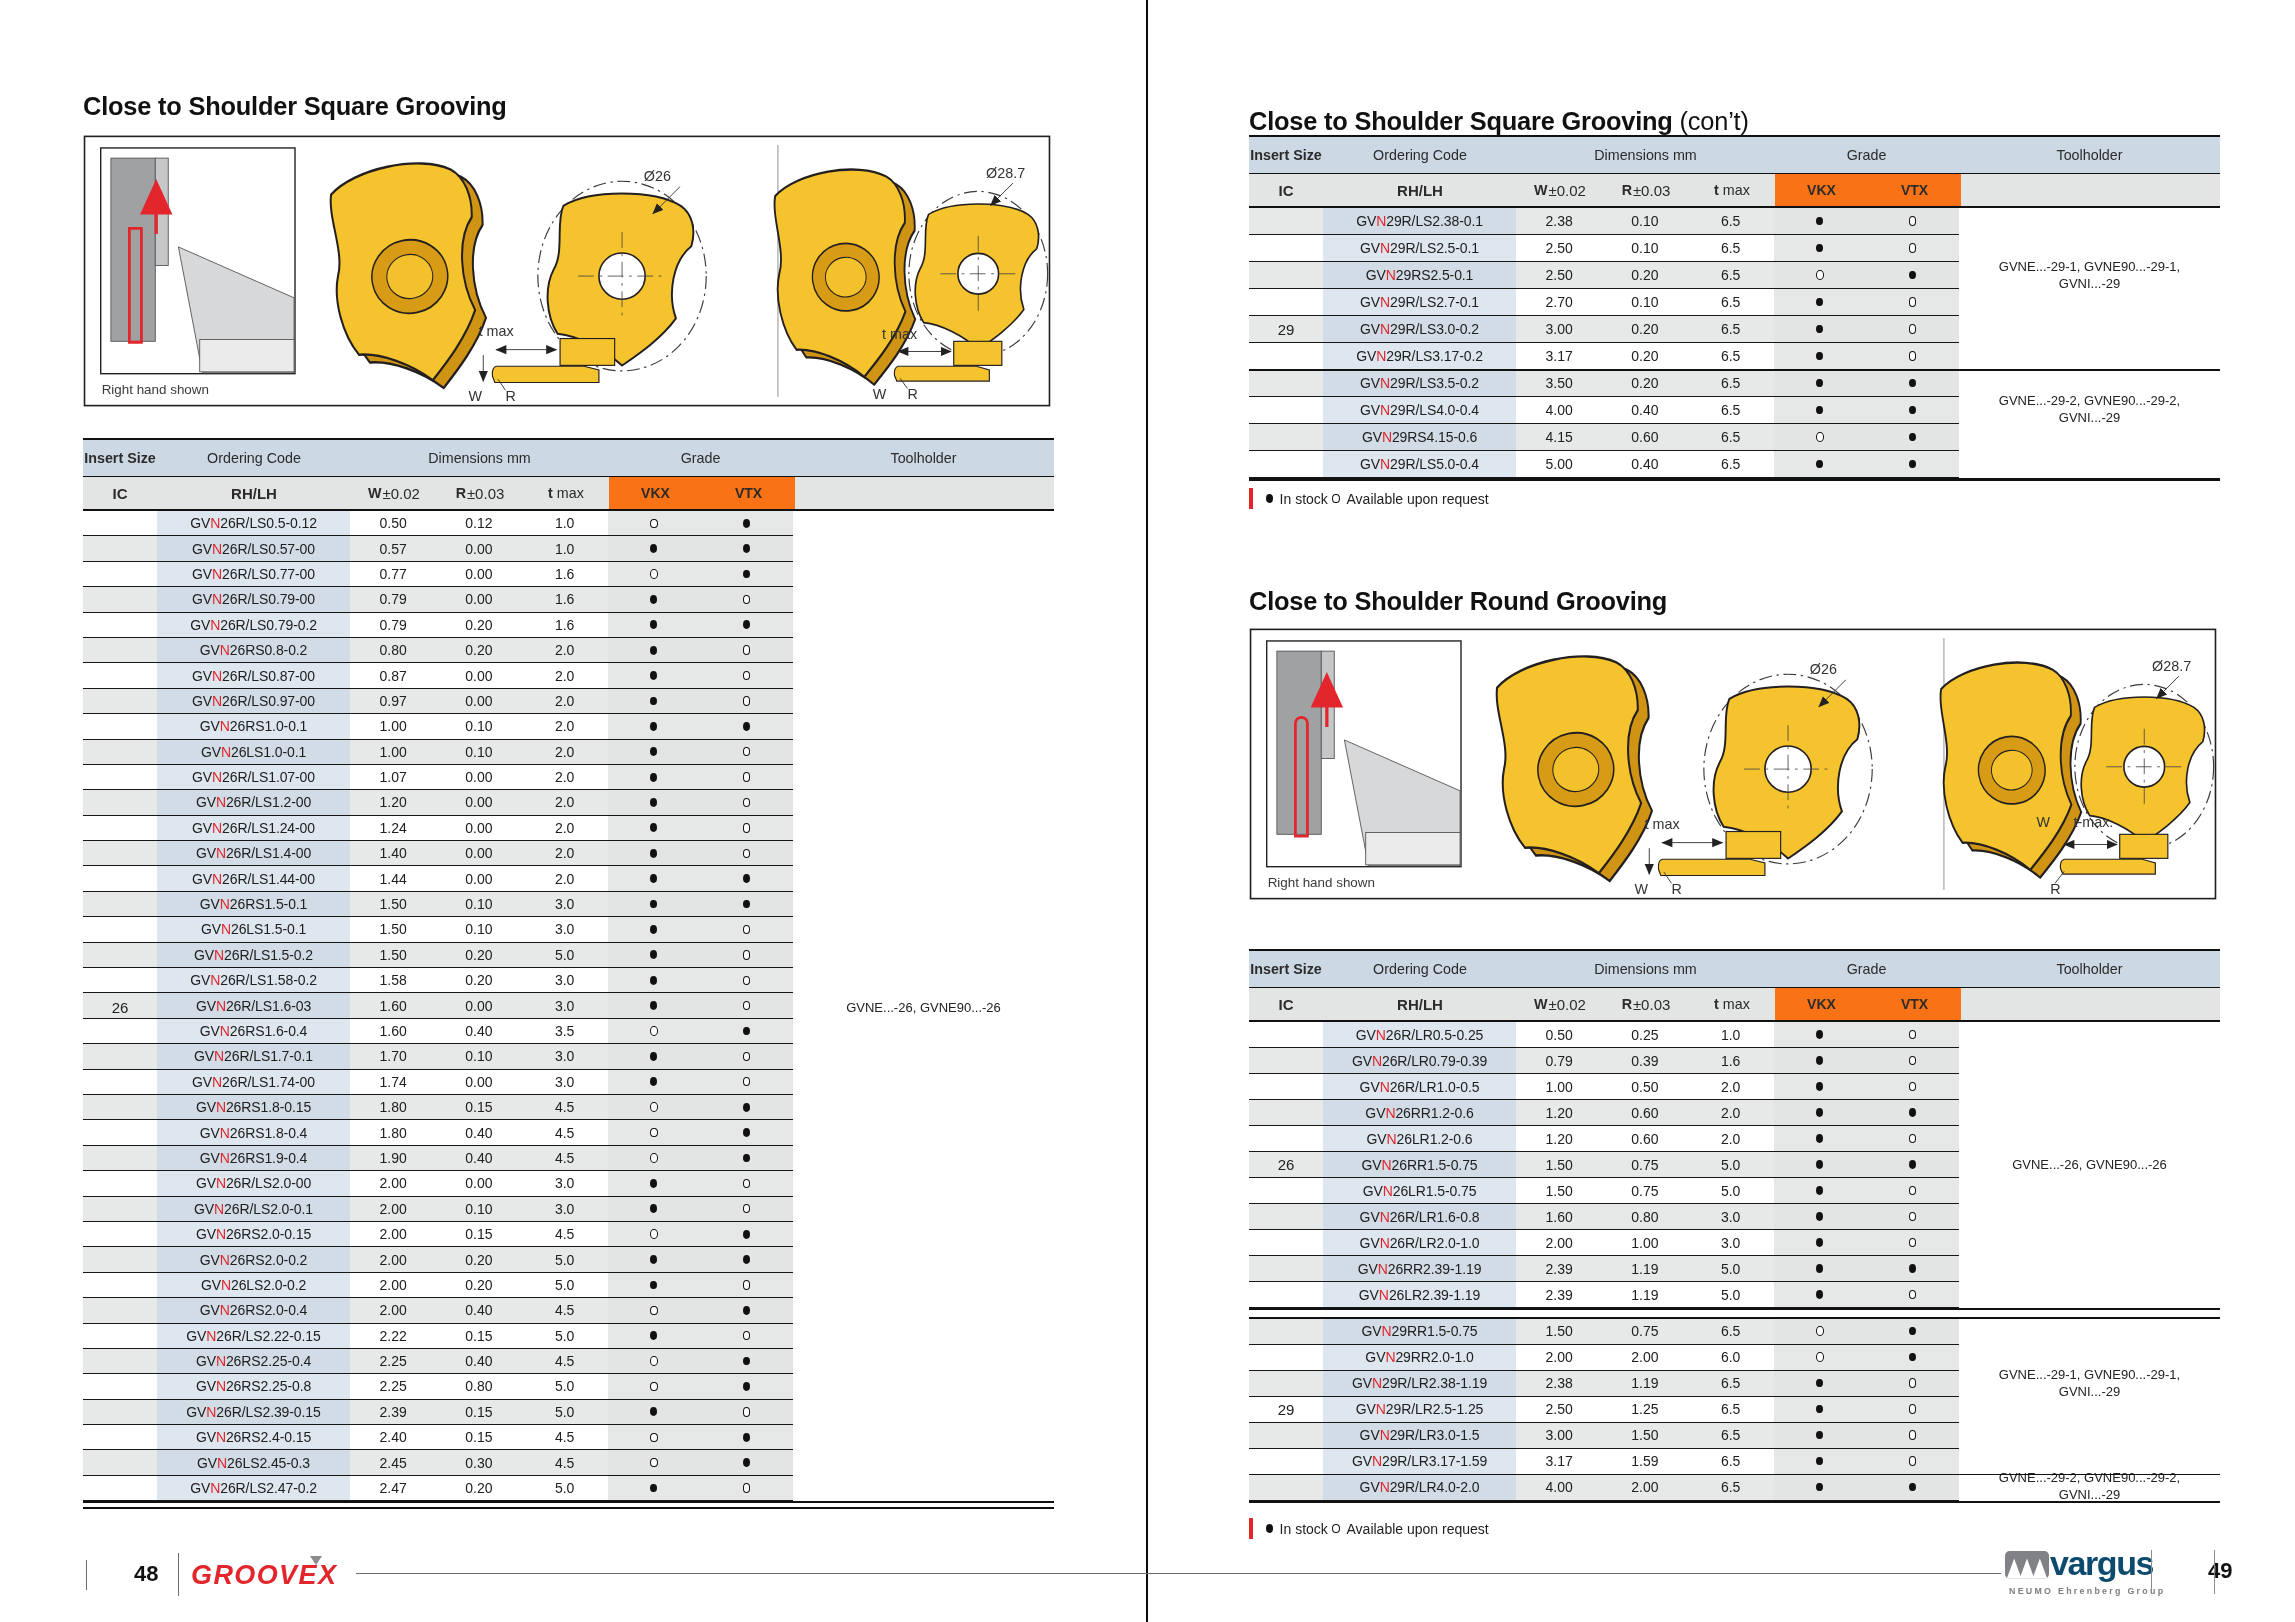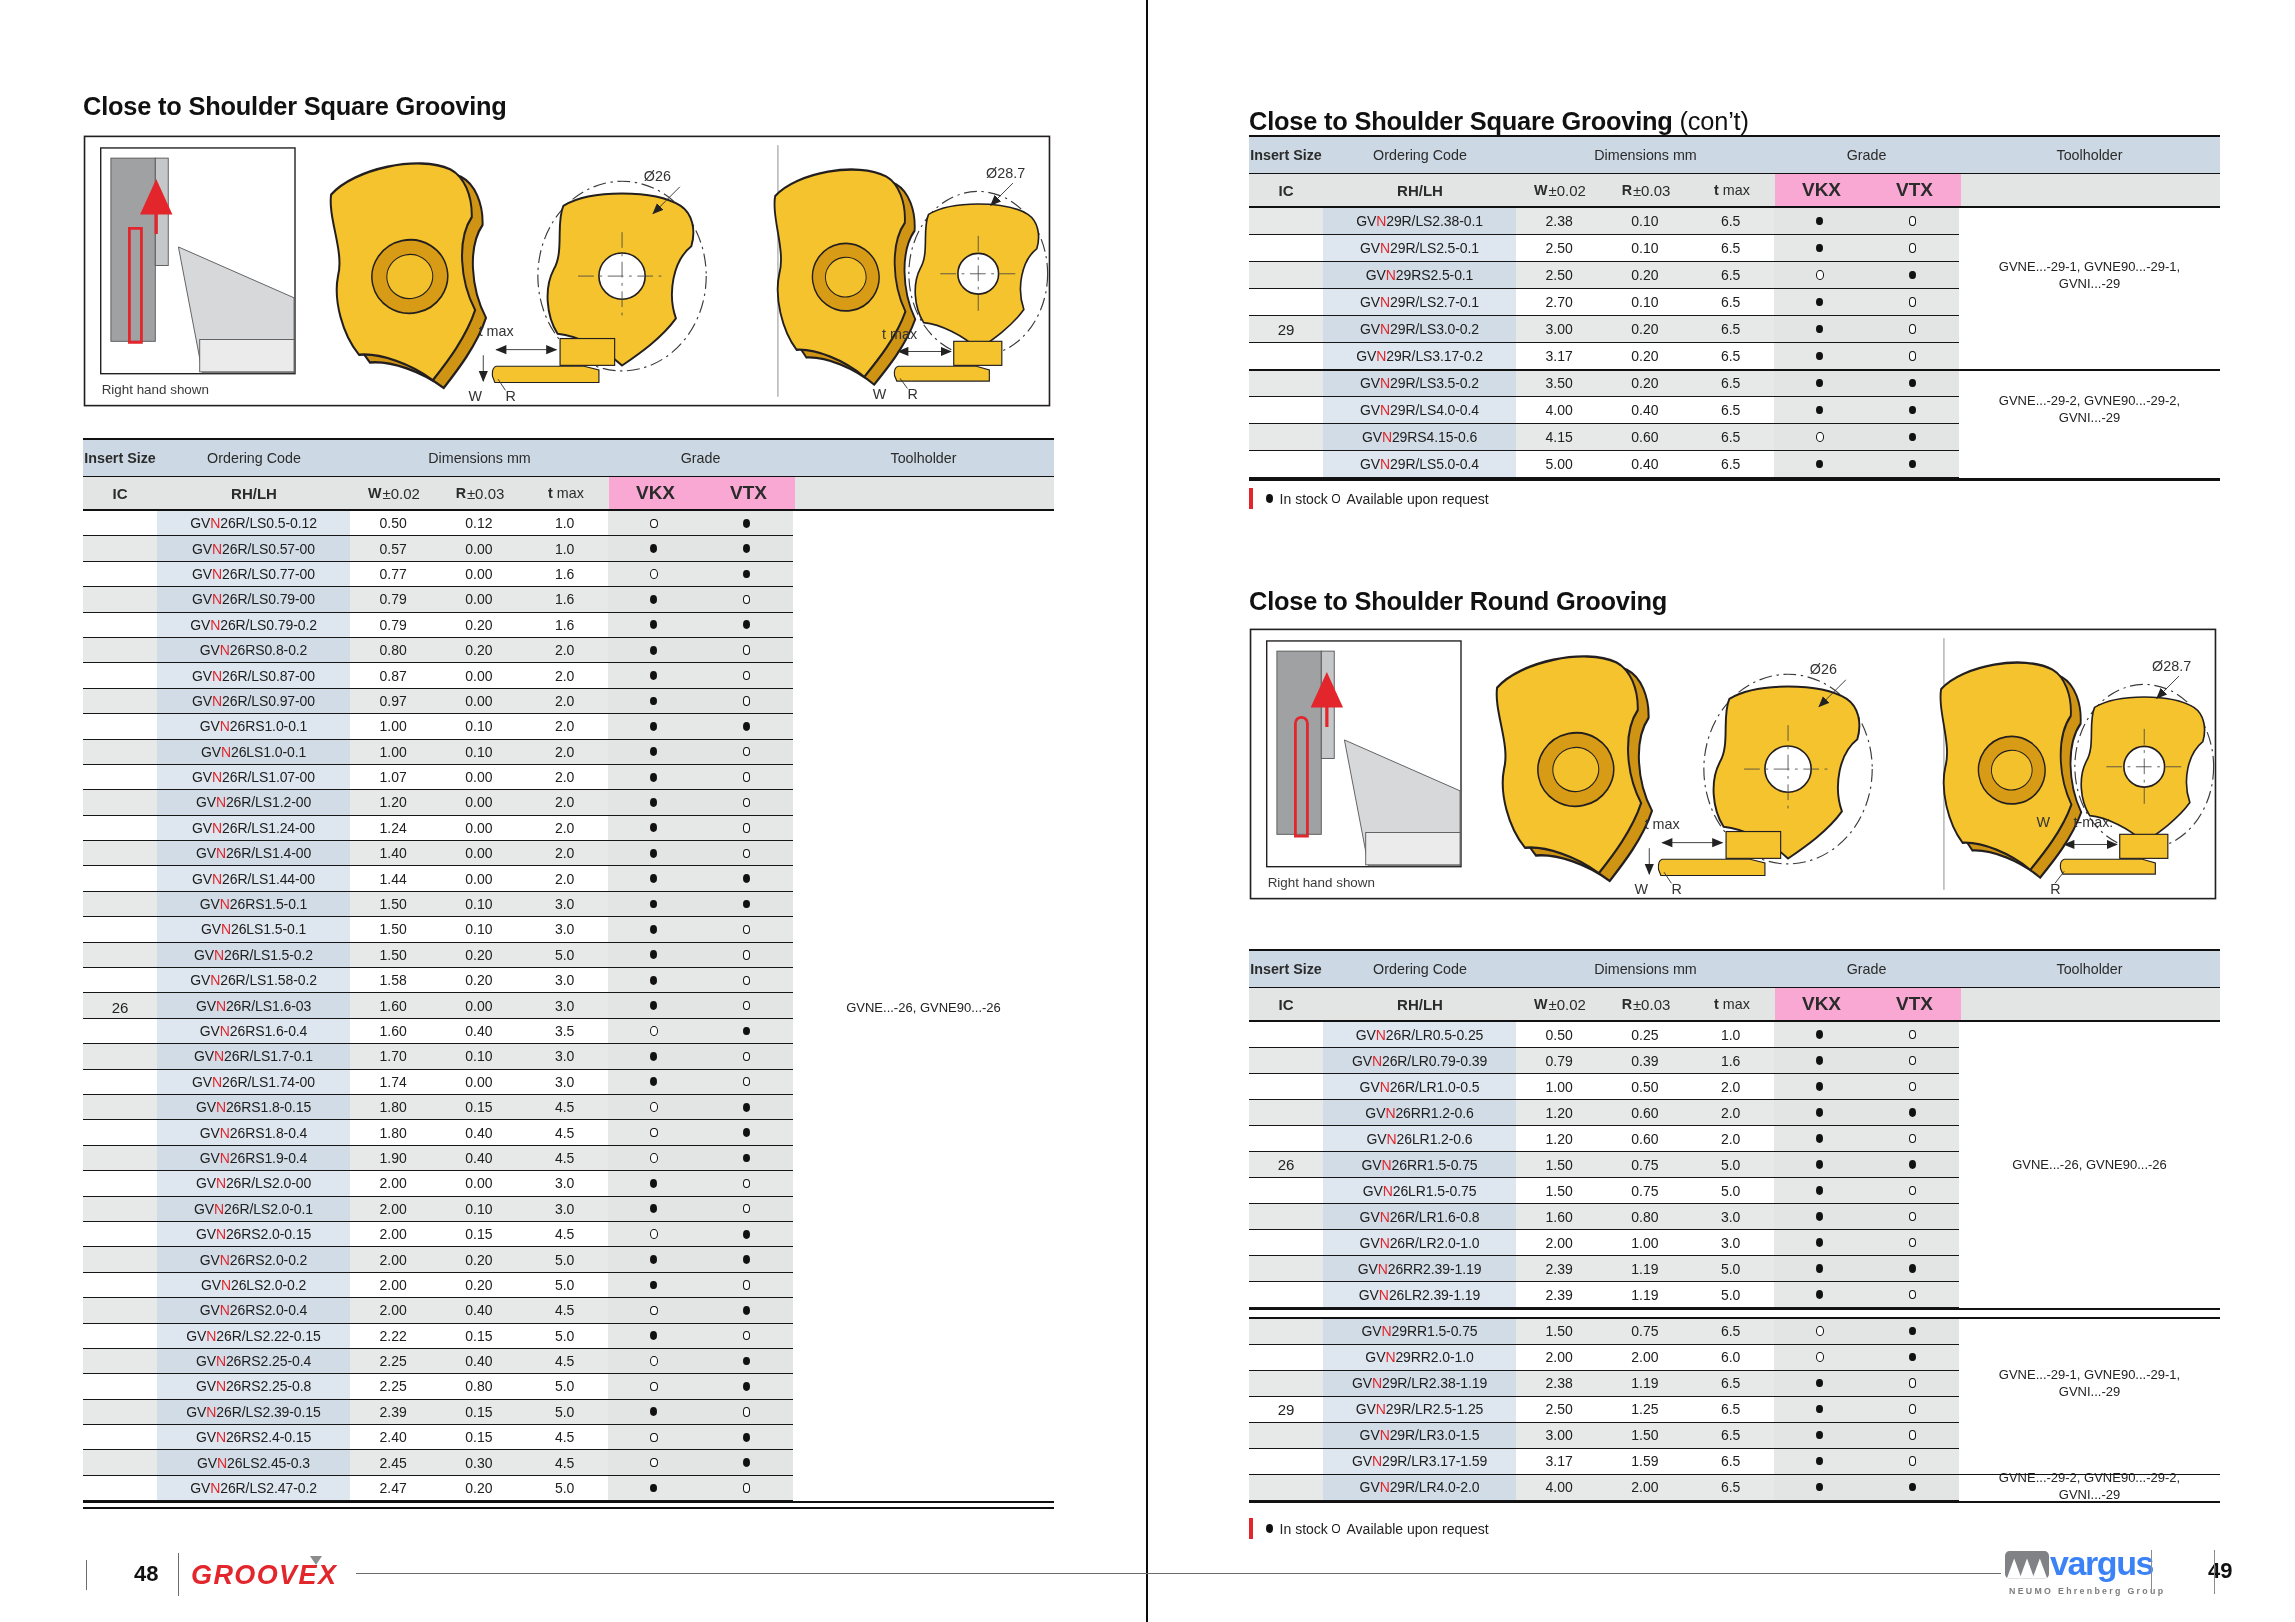--- a/index.html
+++ b/index.html
@@ -28,21 +28,21 @@
 
   
   .cat-table{position:absolute;left:0;width:971px;border-top:2.3px solid #111;}
   .thead1{display:flex;height:36px;background:#ccd8e3;border-bottom:1.9px solid #111;align-items:center;}
   .thead2{display:flex;height:32px;background:#e3e4e4;border-bottom:2.3px solid #111;align-items:center;}
   .hcell{display:flex;align-items:center;justify-content:center;height:100%;font-size:14.3px;color:#2b2b2b;}
   .h-insert{width:74px;font-weight:bold;}.h-code{width:194px;}.h-dim{width:257px;}.h-grade{width:185px;}.h-tool{flex:1;}
   .s-ic{width:74px;font-weight:bold;font-size:15px;}
   .s-code{width:194px;font-weight:bold;font-size:15px;}
   .s-w,.s-r,.s-t{width:86px;font-size:14.3px;}
-  .s-vkx,.s-vtx{width:93px;font-weight:bold;font-size:19px;background:#f9a8d4;}
+  .s-vkx,.s-vtx{width:93px;font-weight:bold;font-size:14px;background:#f97316;}
   .s-tool{flex:1;}
   .sup{font-size:15px;vertical-align:super;margin-left:0.9px;}
   .rows{position:relative;}
   .trow{display:flex;position:relative;}
   .trow-main{display:flex;width:710px;border-bottom:0.9px solid #161616;}
   .trow.alt .trow-main{background:#e7e8e8;}
   .cell{display:flex;align-items:center;justify-content:center;font-size:14px;color:#202020;}
   .c-ic{width:74px;}
   .c-code{width:194px;background:#dee6ef;letter-spacing:-0.1px;white-space:nowrap;}
   .trow.alt .c-code{background:#d2dce6;}
@@ -68,21 +68,21 @@
   .lbar{width:4.2px;height:21px;background:#e2262c;margin-right:8.3px;}
   .legend .dot{margin:0 6.5px 0 4.6px;}
 
   
   .f-rule{position:absolute;left:356px;top:1573px;width:1645px;height:1.4px;background:#6a6c6e;}
   .vbar{position:absolute;width:1.4px;background:#6a6c6e;}
   .pageno{position:absolute;font-size:22px;font-weight:bold;color:#111;margin-left:36px;}
   .groovex{position:absolute;font-size:27px;font-weight:800;color:#e2262c;letter-spacing:1.4px;font-style:italic;}
   .gx-tri{position:absolute;left:119px;top:-3.7px;width:0;height:0;border-left:6.5px solid transparent;
           border-right:6.5px solid transparent;border-top:9.3px solid #8a8c8e;}
-  .vargus-txt{position:absolute;font-size:34px;font-weight:800;color:#3b82f6;letter-spacing:-1.4px;}
+  .vargus-txt{position:absolute;font-size:34px;font-weight:800;color:#0c4a6e;letter-spacing:-1.4px;}
   .vargus-sub{position:absolute;font-size:8.8px;color:#7b7d7f;letter-spacing:2.3px;white-space:nowrap;}
 </style>
 </head>
 <body>
 
 <div class="spread">
   <div class="center-rule"></div>
 
   <div class="page page-left">
     <div class="sec-title" style="top:92px;">

